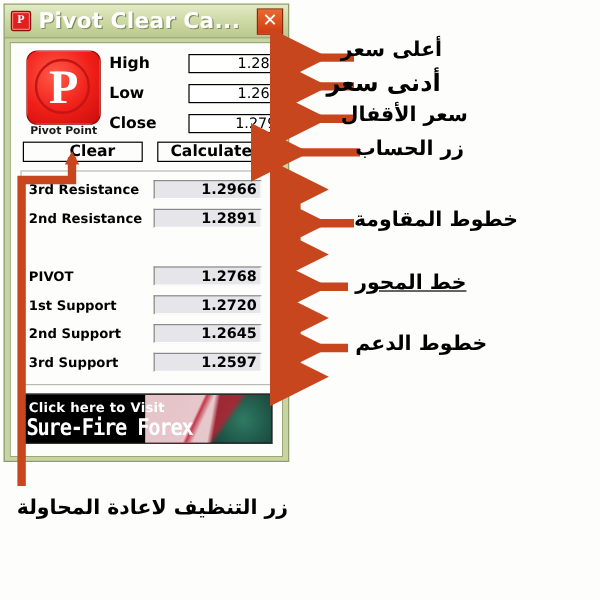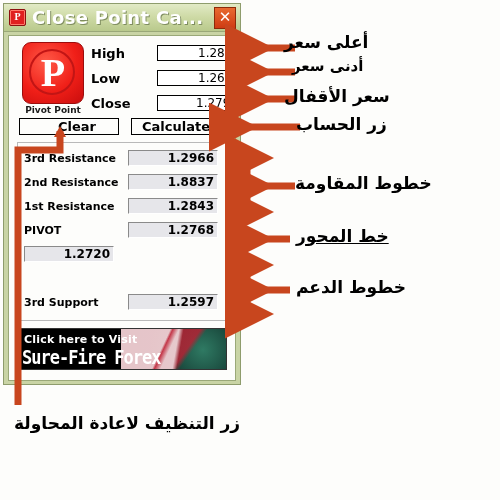--- a/index.html
+++ b/index.html
@@ -161,21 +161,21 @@
     direction:rtl;white-space:nowrap;
   }
 </style>
 </head>
 <body>
 
 <div id="app-window">
 
   <div id="titlebar">
     <div id="app-icon">P</div>
-    <div id="title-text">Close Point Ca...</div>
+    <div id="title-text">Pivot Clear Ca...</div>
     <div id="close-button">✕</div>
   </div>
 
   <div id="client">
 
     <div id="logo-wrap">
       <div id="logo-mark">
         <div id="logo-letter">P</div>
       </div>
       <div id="logo-caption">Pivot Point</div>
@@ -197,32 +197,33 @@
     <div class="btn" id="clear-button">Clear</div>
     <div class="btn" id="calculate-button">Calculate</div>
 
     <div id="results-panel">
       <div class="res-row" style="top:6px">
         <div class="res-label">3rd Resistance</div>
         <div class="res-box">1.2966</div>
       </div>
       <div class="res-row" style="top:30px">
         <div class="res-label">2nd Resistance</div>
-        <div class="res-box">1.8837</div>
-      </div>
-      <div class="res-row" style="top:54px">
-        <div class="res-label">1st Resistance</div>
-        <div class="res-box">1.2843</div>
+        <div class="res-box">1.2891</div>
       </div>
       <div class="res-row" style="top:78px">
         <div class="res-label">PIVOT</div>
         <div class="res-box">1.2768</div>
       </div>
       <div class="res-row" style="top:102px">
+        <div class="res-label">1st Support</div>
         <div class="res-box">1.2720</div>
+      </div>
+      <div class="res-row" style="top:126px">
+        <div class="res-label">2nd Support</div>
+        <div class="res-box">1.2645</div>
       </div>
       <div class="res-row" style="top:150px">
         <div class="res-label">3rd Support</div>
         <div class="res-box">1.2597</div>
       </div>
     </div>
 
     <div id="banner">
       <div id="banner-art"></div>
       <div id="banner-line1">Click here to Visit</div>
@@ -265,19 +266,19 @@
     <line x1="247" y1="290" x2="232" y2="290"></line>
     <line x1="247" y1="314" x2="232" y2="314"></line>
   </g>
   <line x1="290" y1="290" x2="250" y2="290" stroke="#c8461e" stroke-width="7"></line>
 
   <polyline points="60,131 60,150 18,150 18,405" stroke="#c8461e" stroke-width="7" fill="none"></polyline>
   <polygon points="60,126 54,137 66,137" fill="#c8461e"></polygon>
 </svg>
 
 <div class="ann" style="left:284px;top:32px;font-size:17px;">أعلى سعر</div>
-<div class="ann" style="left:292px;top:57px;font-size:15px;">أدنى سعر</div>
+<div class="ann" style="left:272px;top:57px;font-size:20px;">أدنى سعر</div>
 <div class="ann" style="left:284px;top:86px;font-size:17px;">سعر الأقفال</div>
 <div class="ann" style="left:296px;top:114px;font-size:17px;">زر الحساب</div>
 <div class="ann" style="left:295px;top:173px;font-size:17px;">خطوط المقاومة</div>
 <div class="ann" style="left:296px;top:226px;font-size:17px;text-decoration:underline;">خط المحور</div>
 <div class="ann" style="left:296px;top:277px;font-size:17px;">خطوط الدعم</div>
 <div class="ann" style="left:14px;top:413px;font-size:17px;">زر التنظيف لاعادة المحاولة</div>
 
 </body></html>

